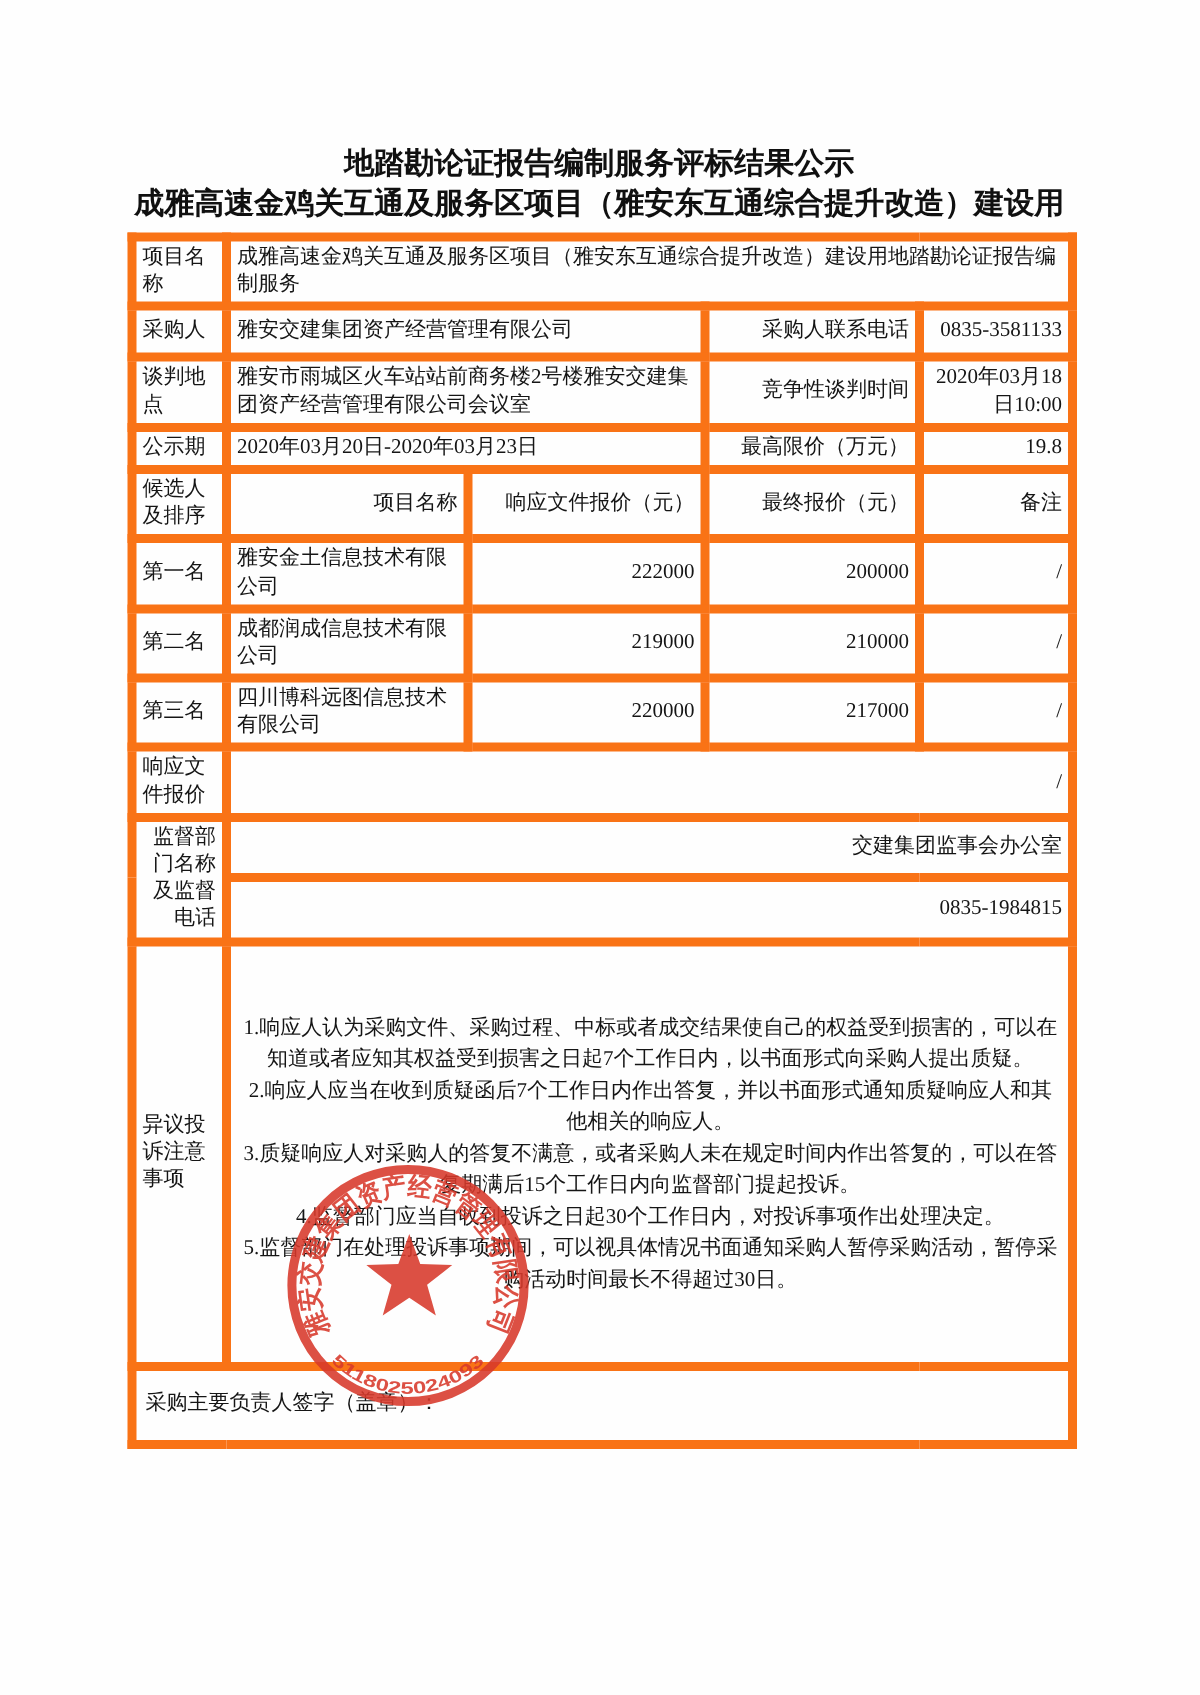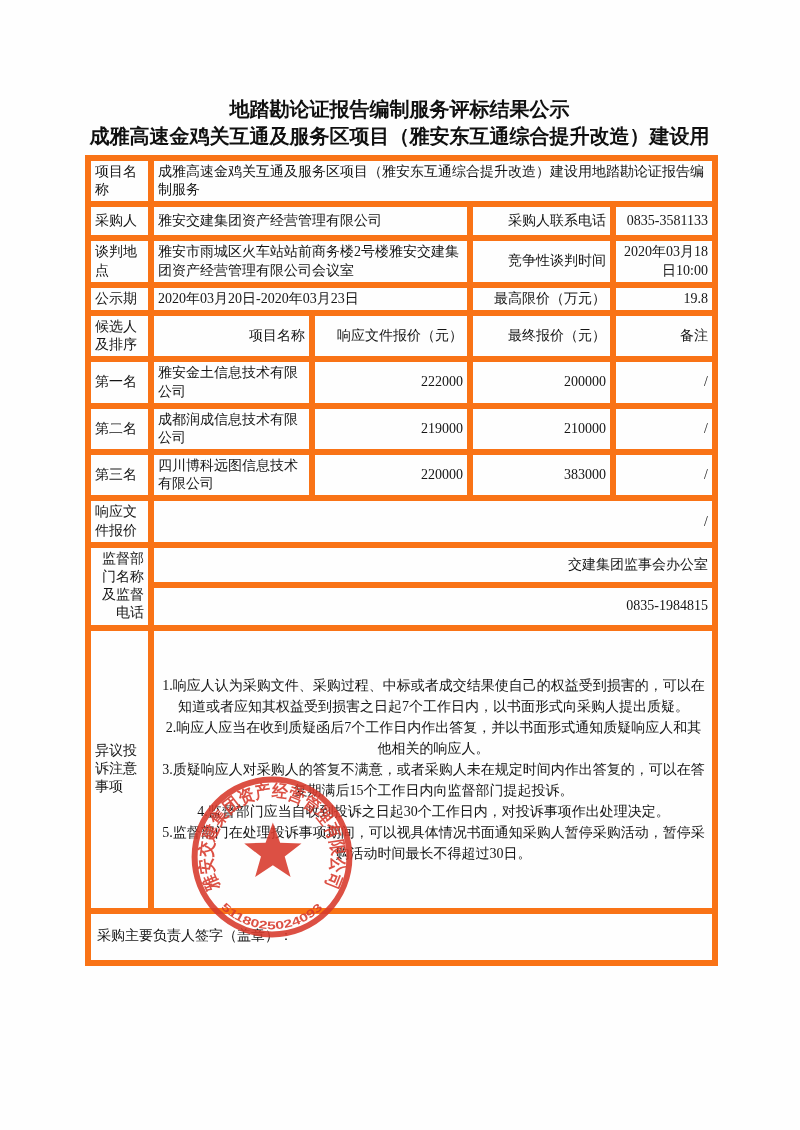--- a/index.html
+++ b/index.html
@@ -116,21 +116,21 @@
         <td class="lbl">第二名</td>
         <td>成都润成信息技术有限公司</td>
         <td class="ctr">219000</td>
         <td class="ctr">210000</td>
         <td class="ctr">/</td>
       </tr>
       <tr style="height:39px">
         <td class="lbl">第三名</td>
         <td>四川博科远图信息技术有限公司</td>
         <td class="ctr">220000</td>
-        <td class="ctr">383000</td>
+        <td class="ctr">217000</td>
         <td class="ctr">/</td>
       </tr>
       <tr style="height:36px">
         <td class="lbl">响应文件报价</td>
         <td colspan="4" class="ctr">/</td>
       </tr>
       <tr style="height:37px">
         <td rowspan="2" class="lbl ctr">监督部门名称及监督电话</td>
         <td colspan="4" class="ctr">交建集团监事会办公室</td>
       </tr>

